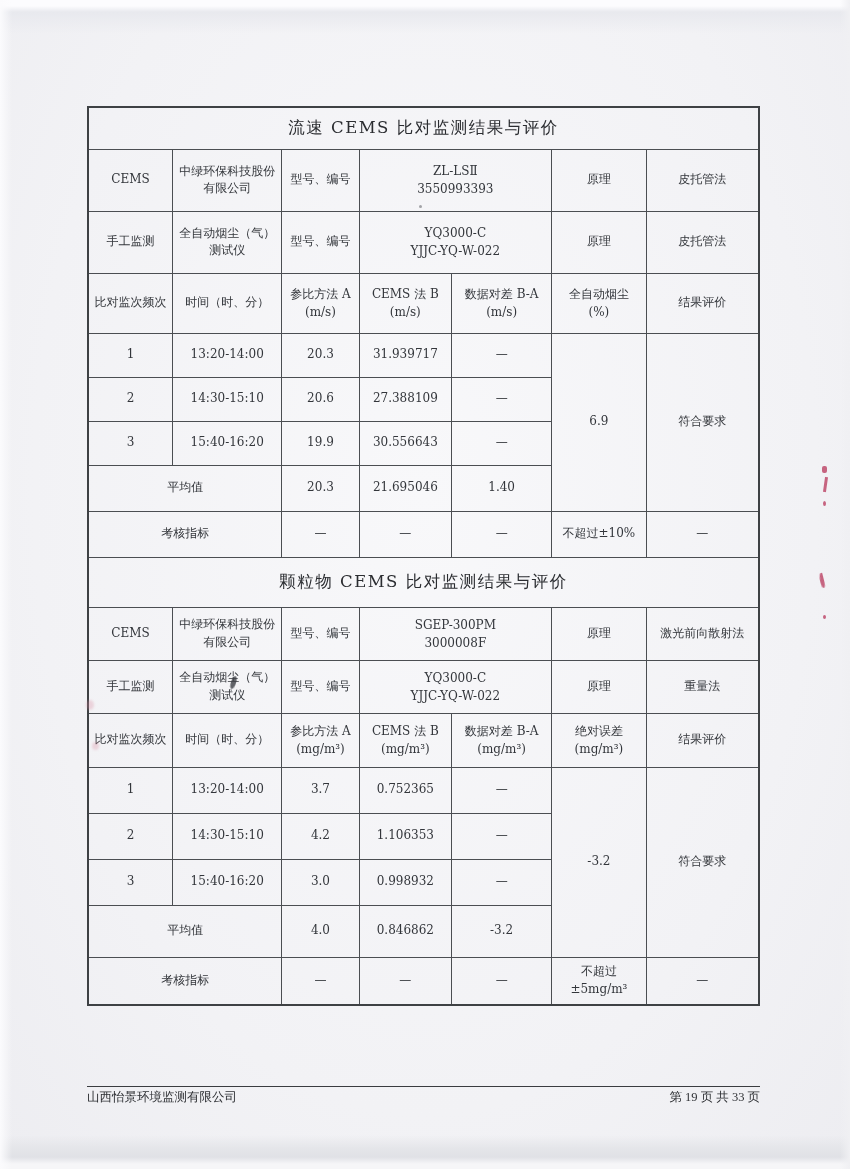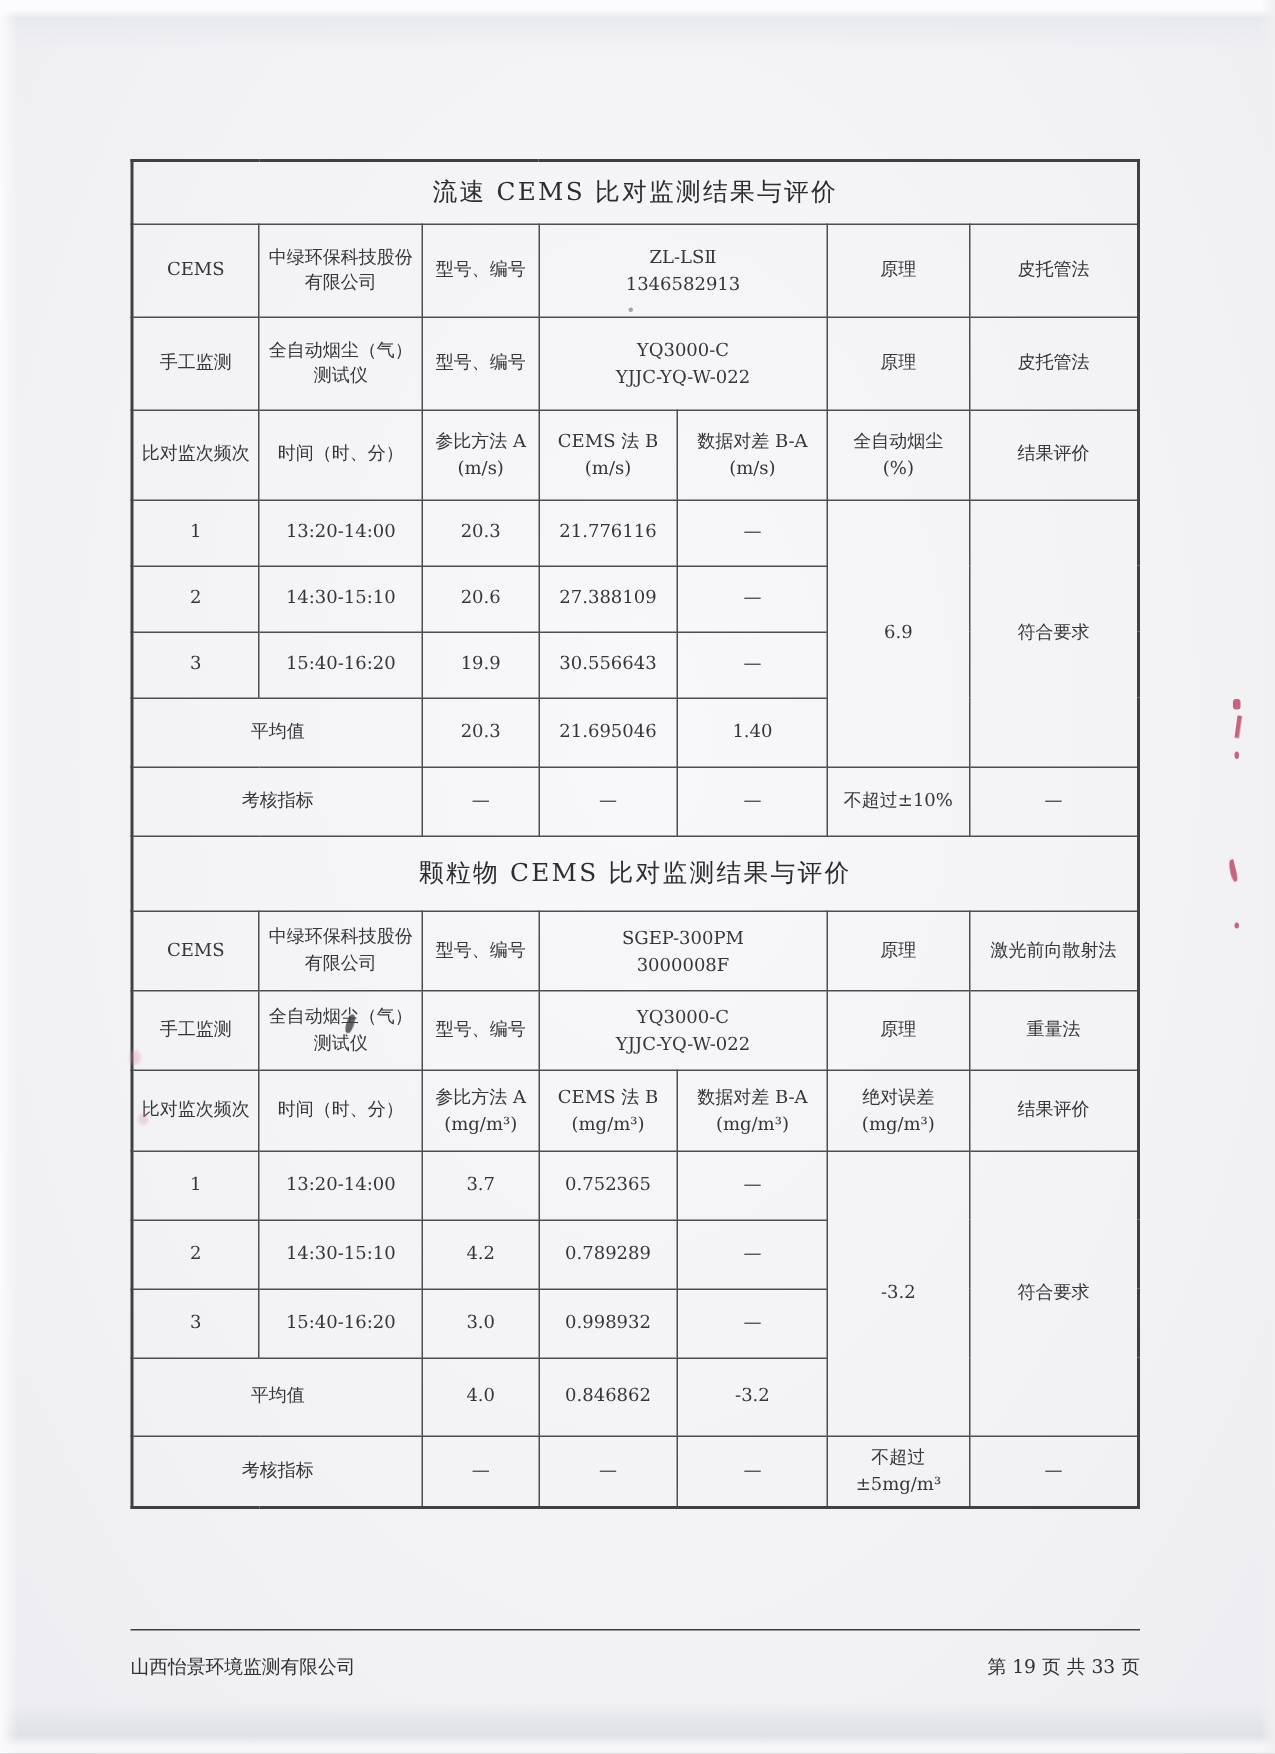--- a/index.html
+++ b/index.html
@@ -41,22 +41,22 @@
   .h-t1 { height:42px; } .h-eq1 { height:62px; } .h-hd1 { height:60px; }
   .h-r1 { height:44px; } .h-av1 { height:46px; } .h-as1 { height:46px; }
   
   .h-t2 { height:50px;margin-left:20px; } .h-eq2 { height:53px; } .h-hd2 { height:54px; }
   .h-r2 { height:46px; } .h-av2 { height:52px; } .h-as2 { height:48px; }
 
   .two-line div { line-height:1.5; }
 
   .footer {
     position:absolute; left:87px; width:673px; top:1086px;
-    border-top:1.5px solid #3a3c40; padding-top:16px;
-    display:flex; justify-content:space-between; font-size:12.5px; color:#2e3034;
+    border-top:1.5px solid #3a3c40; padding-top:2px;
+    display:flex; justify-content:space-between; font-size:12.5px; color:#2e3034;font-family:Liberation Serif, serif;
   }
 
   
   .mark { position:absolute; pointer-events:none; }
   .red  { background:#b8355a; opacity:.75; filter:blur(.4px); }
   .ink  { background:#3d3f45; opacity:.8; filter:blur(.3px); }
   .pink { background:#d98ca0; opacity:.3; filter:blur(1px); }
   .speck{ background:#6a6c72; opacity:.6; }
 </style>
 </head>
@@ -84,21 +84,21 @@
 
         <tr class="sec-title h-t1">
           <td colspan="7">流速 CEMS 比对监测结果与评价</td>
         </tr>
         <tr class="h-eq1">
           <td>CEMS</td>
           <td>中绿环保科技股份有限公司</td>
           <td>型号、编号</td>
           <td colspan="2" class="two-line">
             <div>ZL-LSⅡ</div>
-            <div>1346582913</div>
+            <div>3550993393</div>
           </td>
           <td>原理</td>
           <td>皮托管法</td>
         </tr>
         <tr class="h-eq1">
           <td>手工监测</td>
           <td>全自动烟尘（气）测试仪</td>
           <td>型号、编号</td>
           <td colspan="2" class="two-line">
             <div>YQ3000-C</div>
@@ -125,21 +125,21 @@
           <td class="two-line">
             <div>全自动烟尘</div>
             <div>(%)</div>
           </td>
           <td>结果评价</td>
         </tr>
         <tr class="h-r1">
           <td>1</td>
           <td>13:20-14:00</td>
           <td>20.3</td>
-          <td>21.776116</td>
+          <td>31.939717</td>
           <td>—</td>
           <td rowspan="4">6.9</td>
           <td rowspan="4">符合要求</td>
         </tr>
         <tr class="h-r1">
           <td>2</td>
           <td>14:30-15:10</td>
           <td>20.6</td>
           <td>27.388109</td>
           <td>—</td>
@@ -218,21 +218,21 @@
           <td>3.7</td>
           <td>0.752365</td>
           <td>—</td>
           <td rowspan="4">-3.2</td>
           <td rowspan="4">符合要求</td>
         </tr>
         <tr class="h-r2">
           <td>2</td>
           <td>14:30-15:10</td>
           <td>4.2</td>
-          <td>0.789289</td>
+          <td>1.106353</td>
           <td>—</td>
         </tr>
         <tr class="h-r2">
           <td>3</td>
           <td>15:40-16:20</td>
           <td>3.0</td>
           <td>0.998932</td>
           <td>—</td>
         </tr>
         <tr class="h-av2">

